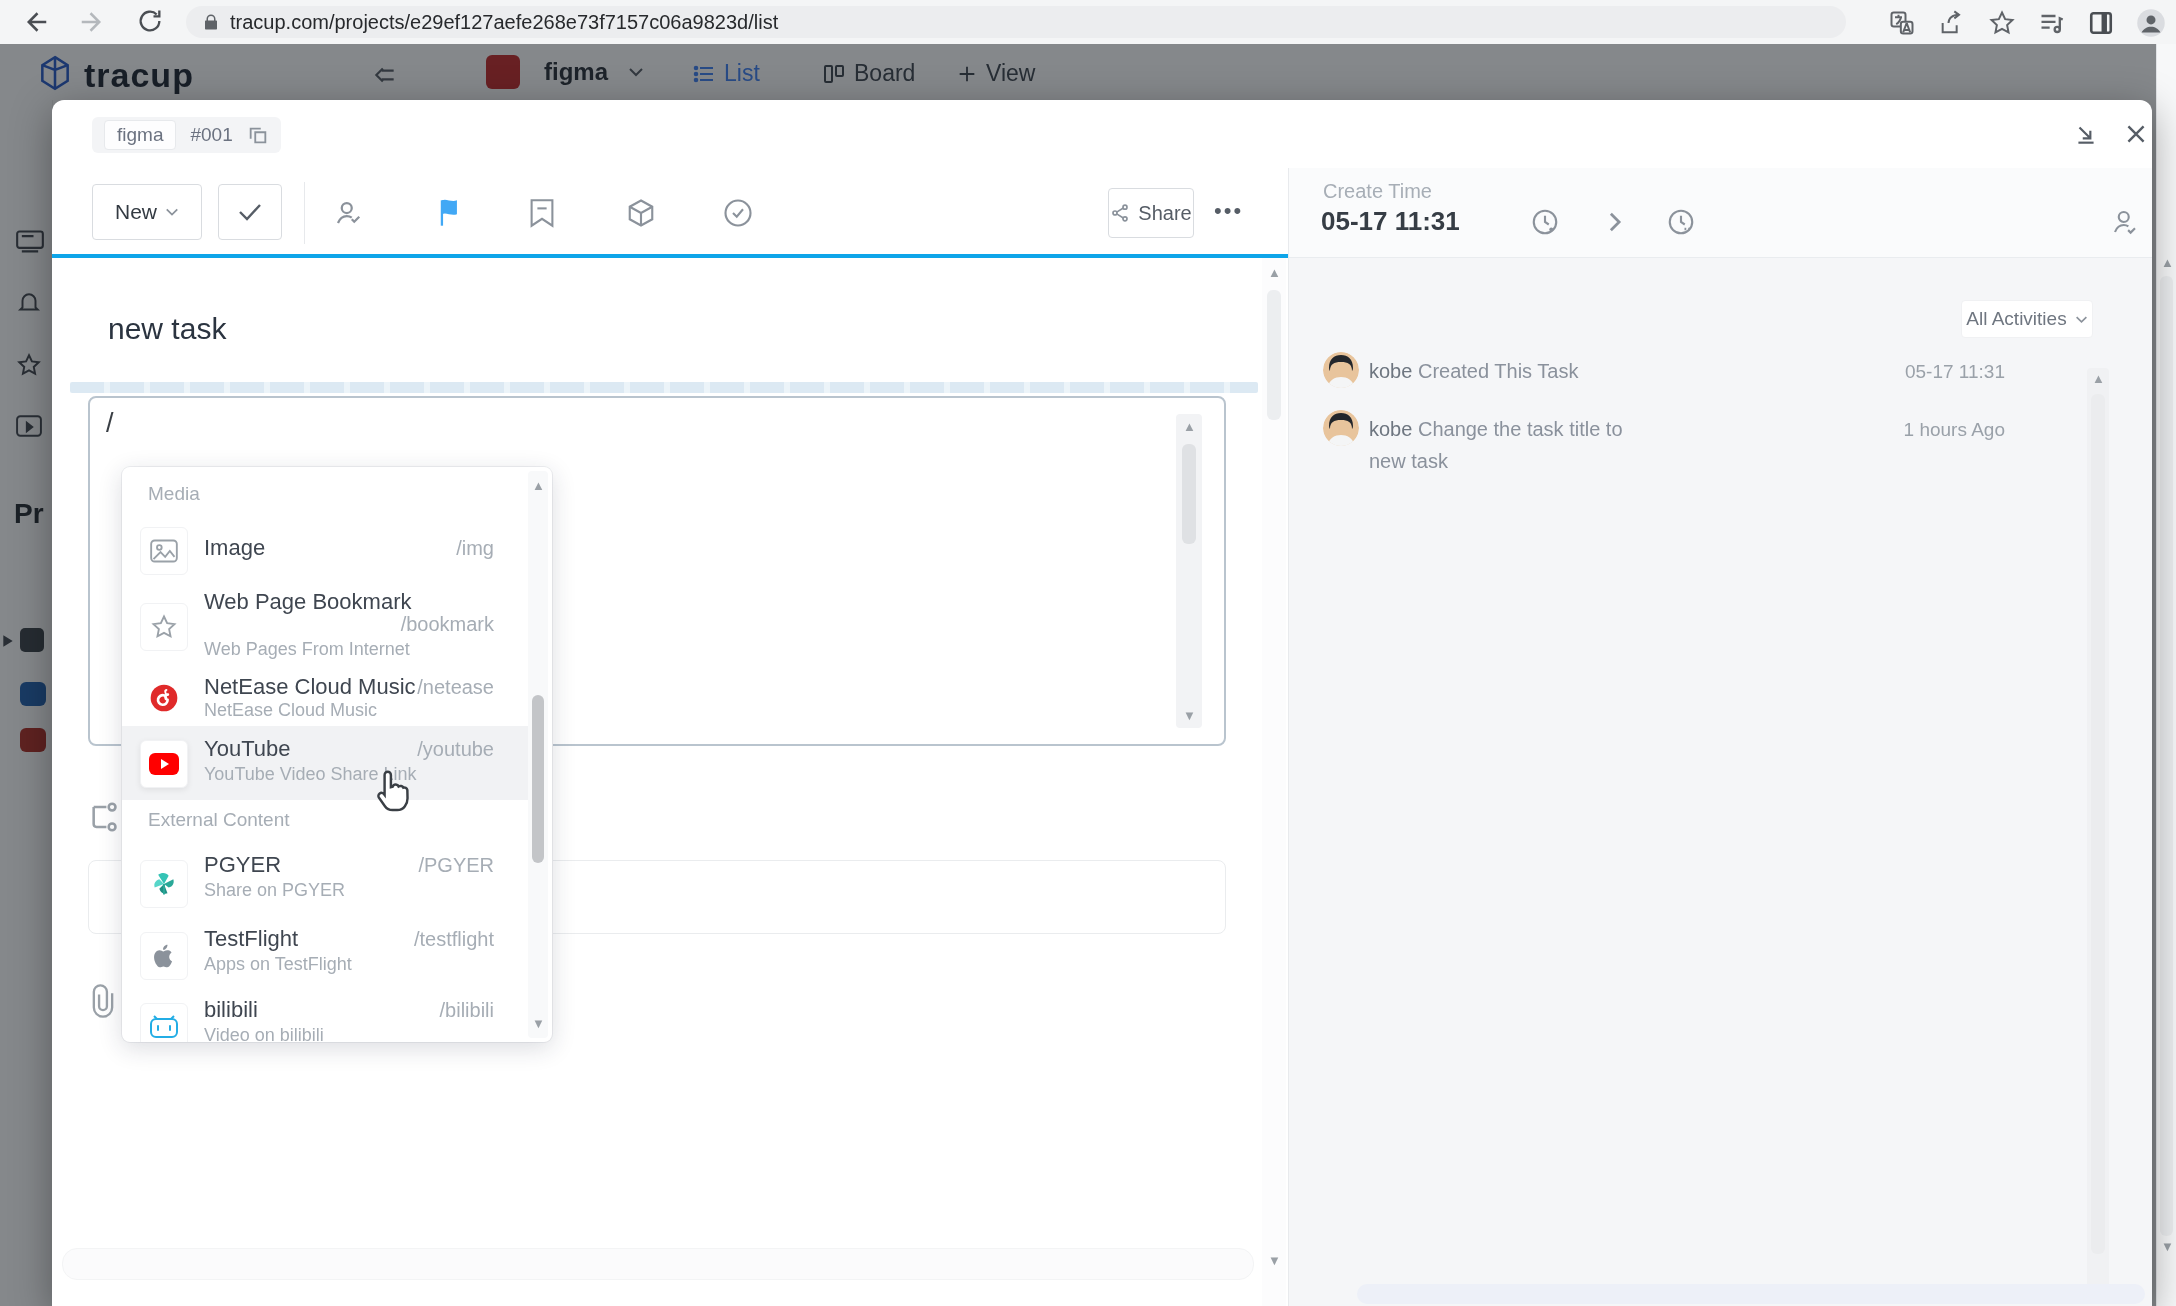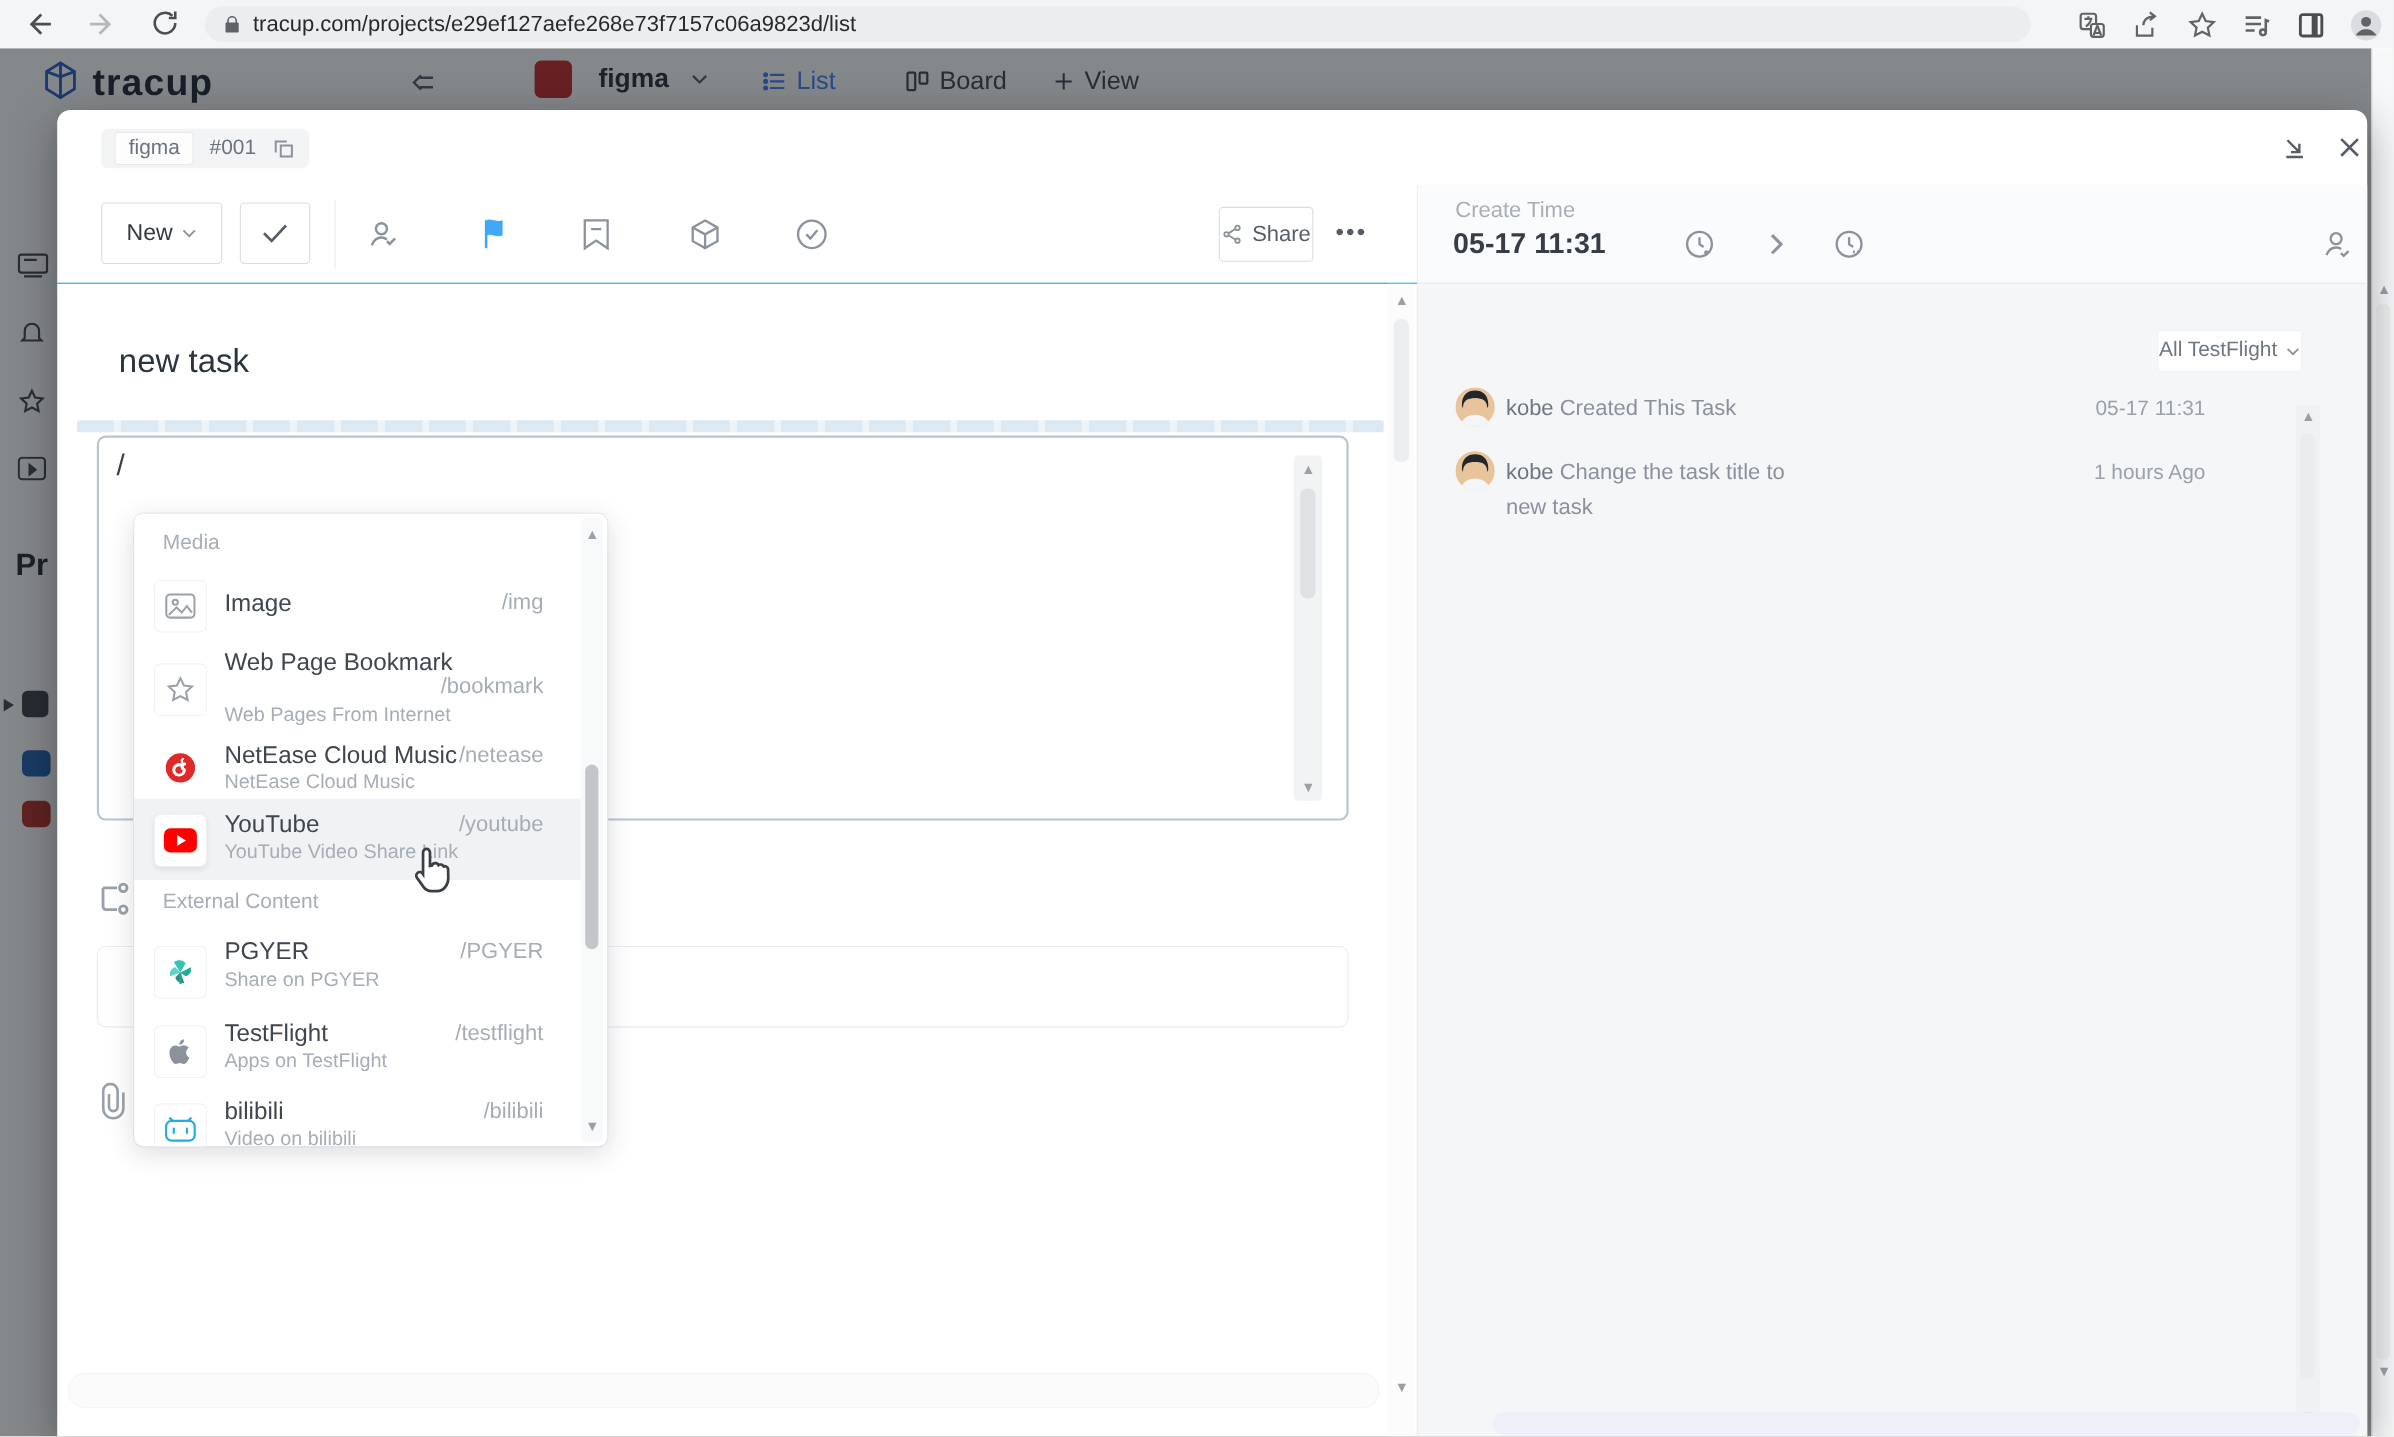--- a/index.html
+++ b/index.html
@@ -29,21 +29,21 @@
   .modal{left:52px;top:100px;width:2100px;height:1206px;background:#fff;border-radius:12px 12px 0 0;
          box-shadow:0 10px 40px rgba(0,0,0,.35);}
   .mhead{left:0;top:0;width:2100px;height:68px;}
   .crumb{left:40px;top:17px;height:36px;background:#f3f4f6;border-radius:6px;display:flex;align-items:center;
          gap:14px;padding:0 12px;}
   .crumb .proj{background:#fdfdfe;border:1px solid #e7e9ec;border-radius:4px;padding:3px 12px;
          font-size:19px;color:#6b7280;}
   .crumb .tid{font-size:19px;color:#6b7280;}
   .win-ic{top:16px;width:36px;height:36px;color:#565d66;display:flex;align-items:center;justify-content:center;}
   
-  .toolbar{left:0;top:68px;width:2100px;height:90px;border-bottom:1px solid #0ea5e9;box-sizing:border-box;}
+  .toolbar{left:0;top:68px;width:2100px;height:90px;border-bottom:4px solid #0ea5e9;box-sizing:border-box;}
   .btn{border:1px solid #d9dce0;border-radius:4px;background:#fff;display:flex;align-items:center;
        justify-content:center;gap:8px;font-size:21px;color:#333a42;box-sizing:border-box;}
   .tool-ic{top:24px;width:42px;height:42px;color:#8b929b;display:flex;align-items:center;justify-content:center;}
   .vdiv{left:252px;top:14px;width:1px;height:62px;background:#e7e9ec;}
   
   .task-title{left:56px;top:212px;font-size:30px;color:#2b3440;font-weight:500;}
   .sel-strip{left:18px;top:282px;width:1188px;height:11px;border-radius:2px;
              background:repeating-linear-gradient(90deg,#dce9f3 0 34px,#ecf4f9 34px 40px);}
   .editor{left:36px;top:296px;width:1138px;height:350px;border:2px solid #b9c4ce;border-radius:8px;box-sizing:border-box;}
   .slash{left:16px;top:10px;font-size:27px;color:#3a3f45;}
@@ -480,21 +480,21 @@
           <svg width="30" height="30" viewBox="0 0 24 24" fill="none" stroke="currentColor" stroke-width="1.7">
               <circle cx="11" cy="8" r="4"></circle>
               <path d="M4 20c1.5-4 4.2-5.6 7-5.6 1.3 0 2.6.3 3.7 1.1"></path>
               <path d="M14.5 18.5l2 2 3.5-3.5"></path>
             </svg>
           </div>
       </div>
 
       <div class="abs pbody">
         <div class="abs filter">
-          <span>All TestFlight</span>
+          <span>All Activities</span>
           <svg width="13" height="9" viewBox="0 0 16 10" fill="none" stroke="#8b929b" stroke-width="2">
               <path d="M2 2l6 6 6-6"></path>
             </svg>
         </div>
 
         <div class="abs" style="left:0;top:94px;width:800px;height:50px">
           <span class="abs avatar" style="left:34px;top:0">
             <svg width="36" height="36" viewBox="0 0 36 36">
                 <circle cx="18" cy="18" r="18" fill="#e8c49c"></circle>
                 <path d="M6 16c0-9 5-13 12-13s12 4 12 13c0 2-1 3-1 3 0-7-4-9-11-9s-11 2-11 9c0 0-1-1-1-3z" fill="#23262b"></path>

